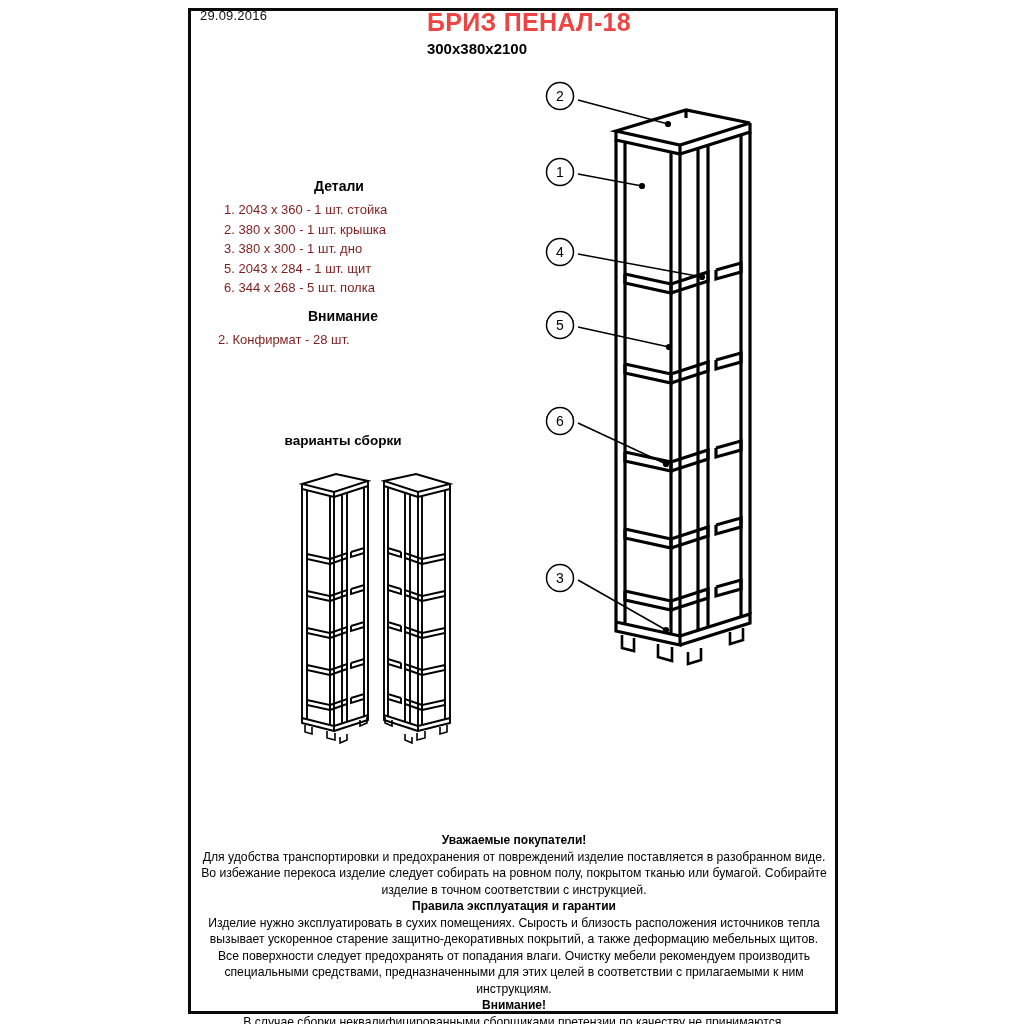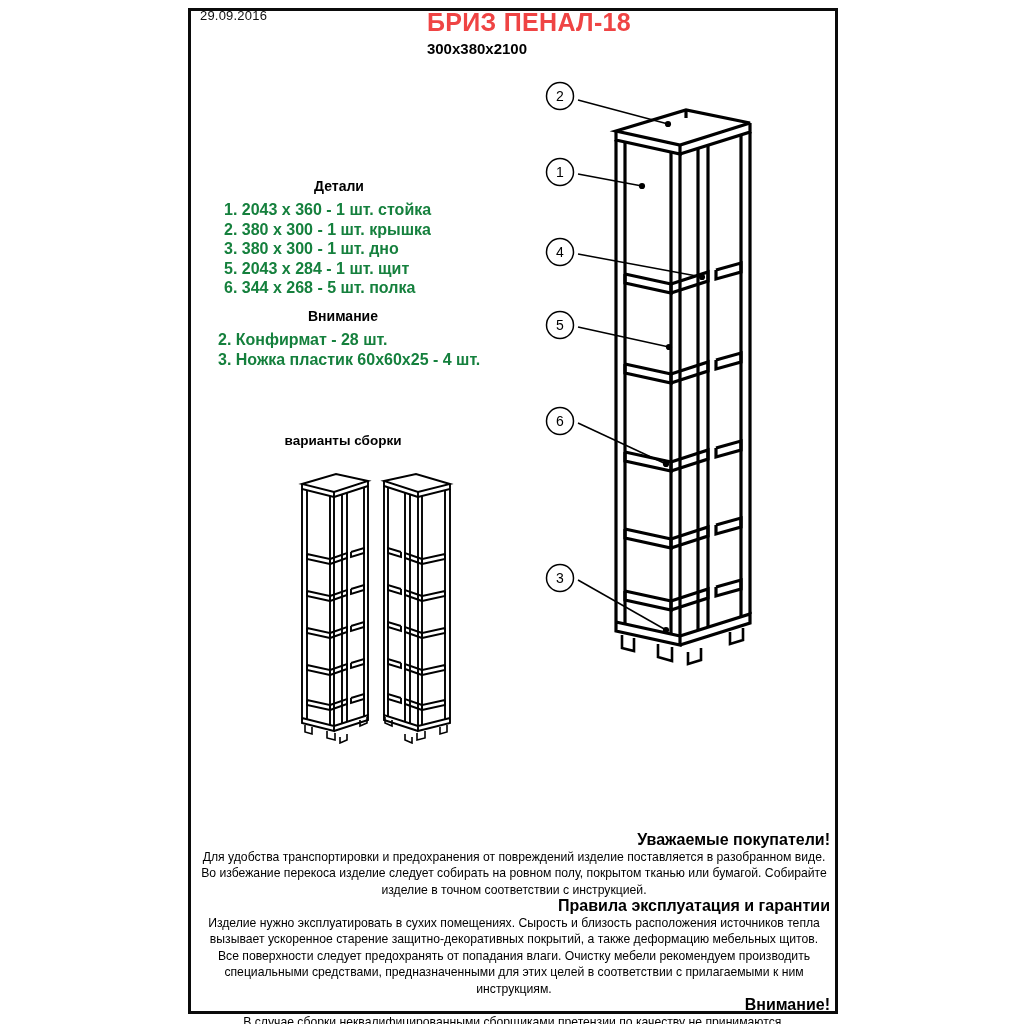--- a/index.html
+++ b/index.html
@@ -70,25 +70,24 @@
   
   .list-block { position: absolute; }
   .list-heading {
     font-size: 14px;
     font-weight: bold;
     text-align: center;
     margin: 0 0 6px 0;
     color: #000;
   }
   .list-line {
-    font-size: 16px;
+    font-size: 13px;
     line-height: 19.5px;
     white-space: nowrap;
-    color: #15803d;
-    font-weight: bold;
+    color: #7f1d1d;
   }
 
   #parts-block   { left: 214px; top: 146px; width: 250px; margin-top: 32px; }
   #parts-block .list-heading { text-align: center; }
   #parts-block .list-line { padding-left: 10px; }
 
   #hardware-block { left: 214px; top: 308px; width: 258px; }
   #hardware-block .list-heading { text-align: center; }
   #hardware-block .list-line { padding-left: 4px; }
 
@@ -111,25 +110,24 @@
 
   
   .notice {
     position: absolute;
     left: 198px;
     top: 832px;
     width: 632px;
     text-align: center;
   }
   .notice-heading {
-    font-size: 16px;
+    font-size: 12px;
     font-weight: bold;
     line-height: 16.5px;
     color: #000;
-    text-align: right;
   }
   .notice-para {
     font-size: 12.2px;
     font-weight: 400;
     line-height: 16.5px;
     color: #000;
     margin: 0;
   }
 </style>
 </head>
@@ -148,21 +146,20 @@
     <div class="list-line">1. 2043 х 360 - 1 шт. стойка</div>
     <div class="list-line">2. 380 х 300 - 1 шт. крышка</div>
     <div class="list-line">3. 380 х 300 - 1 шт. дно</div>
     <div class="list-line">5. 2043 х 284 - 1 шт. щит</div>
     <div class="list-line">6. 344 х 268 - 5 шт. полка</div>
   </div>
 
   <div class="list-block" id="hardware-block">
     <div class="list-heading">Внимание</div>
     <div class="list-line">2. Конфирмат - 28 шт.</div>
-    <div class="list-line">3. Ножка пластик 60х60х25 - 4 шт.</div>
   </div>
 
   <div class="variants-heading">варианты сборки</div>
 
   <div class="drawing" id="main-drawing">
     <svg width="264" height="610" viewBox="0 0 264 610" xmlns="http://www.w3.org/2000/svg">
       <g fill="none" stroke="#000" stroke-width="3.2" stroke-linejoin="miter" stroke-linecap="butt">
 
         <g>
           <polygon points="78,57 148,36 212,49 142,71" fill="#ffffff" stroke="#000" stroke-width="3.2"></polygon>

